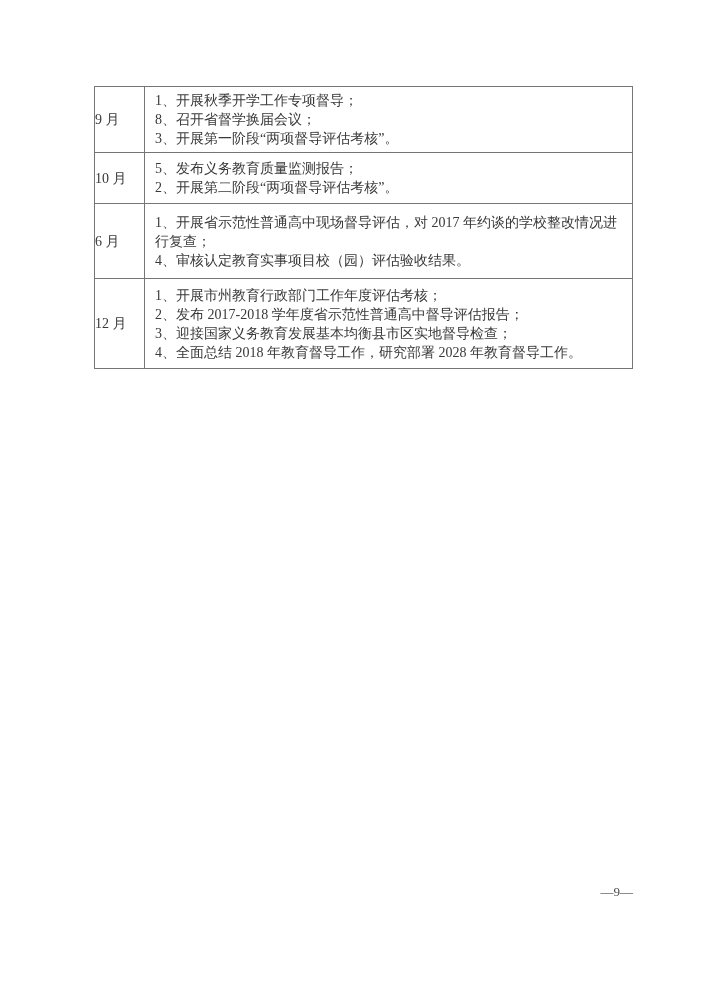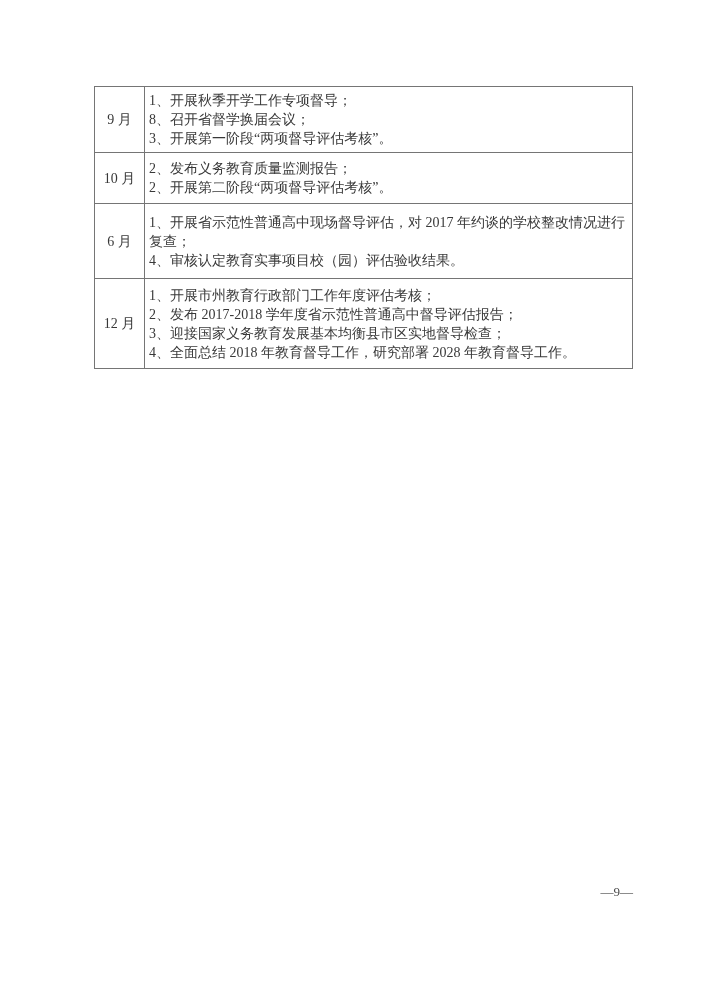--- a/index.html
+++ b/index.html
@@ -24,25 +24,25 @@
     table-layout: fixed;
   }
   table.schedule td {
     border: 1px solid #757575;
     vertical-align: middle;
     font-size: 14px;
     line-height: 19px;
   }
   td.month-cell {
     width: 50px;
-    text-align: center;
+    text-align: left;
     white-space: nowrap;
   }
   td.tasks-cell {
-    padding: 4px 3px 4px 4px;
+    padding: 4px 3px 4px 10px;
   }
   tr.row-9  td { height: 66px; }
   tr.row-10 td { height: 51px; }
   tr.row-11 td { height: 75px; font-family: Liberation Serif, serif; }
   tr.row-12 td { height: 90px; }
   .task-line {
     font-size: 14px;
     line-height: 19px;
   }
   .page-footer {
@@ -71,21 +71,21 @@
           <div class="task-line">8、召开省督学换届会议；</div>
           <div class="task-line">3、开展第一阶段“两项督导评估考核”。</div>
         </td>
       </tr>
 
       <tr class="row-10">
         <td class="month-cell">
           <span>10 月</span>
         </td>
         <td class="tasks-cell">
-          <div class="task-line">2、发布义务教育质量监测报告；</div>
+          <div class="task-line">5、发布义务教育质量监测报告；</div>
           <div class="task-line">2、开展第二阶段“两项督导评估考核”。</div>
         </td>
       </tr>
 
       <tr class="row-11">
         <td class="month-cell">
           <span>6 月</span>
         </td>
         <td class="tasks-cell">
           <div class="task-line">1、开展省示范性普通高中现场督导评估，对 2017 年约谈的学校整改情况进行复查；</div>

